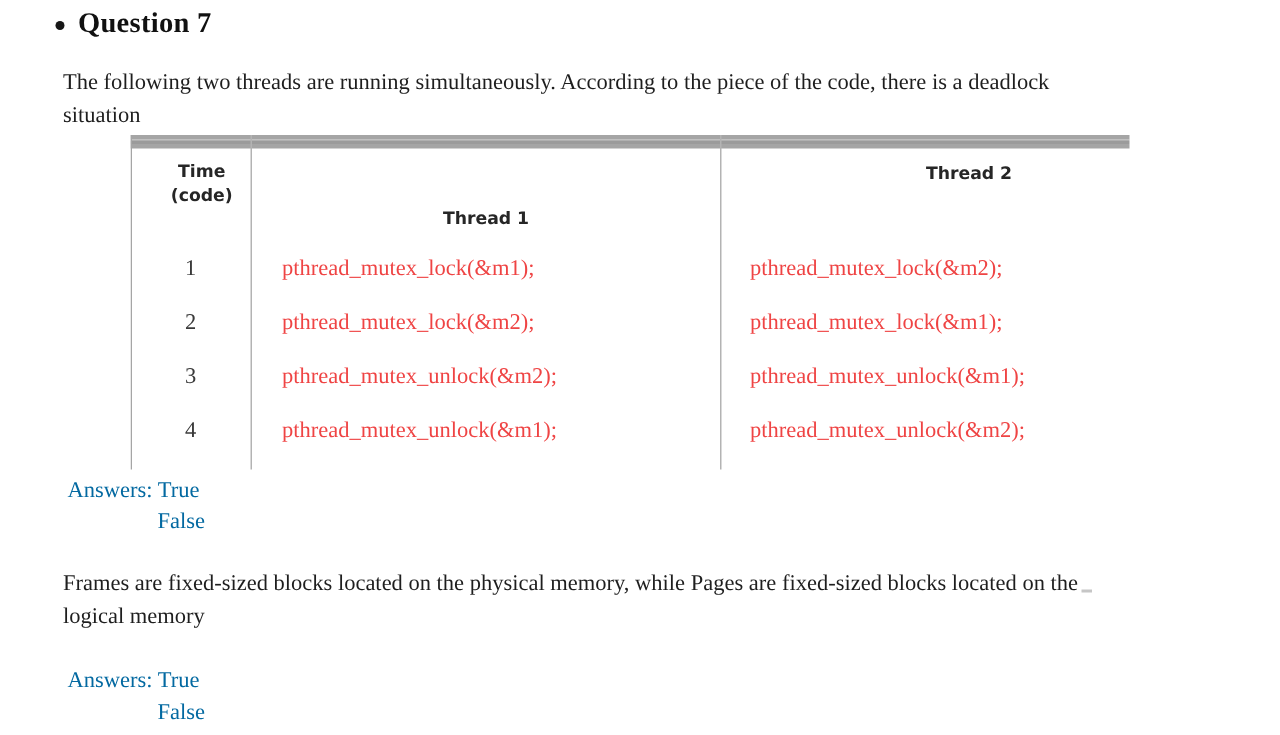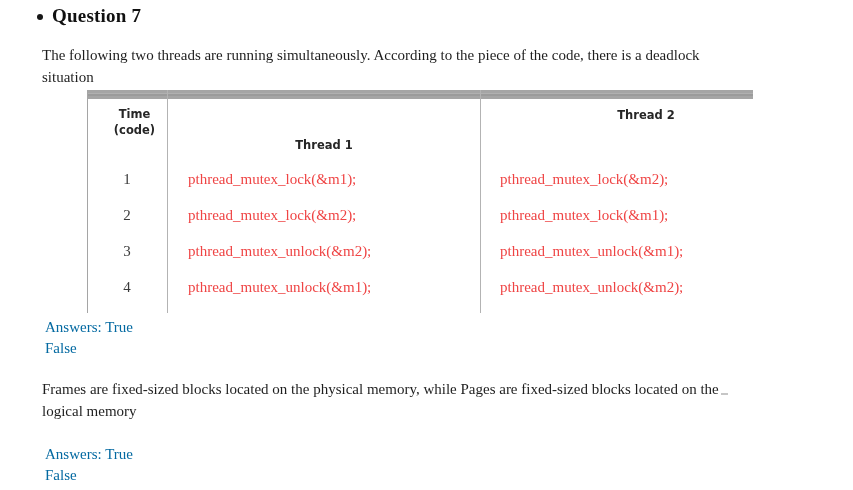--- a/index.html
+++ b/index.html
@@ -54,20 +54,21 @@
     color: #1e1e1e;
   }
 
   
   .answers {
     font-size: 15px;
     line-height: 20.5px;
     color: #0369a1;
   }
   .answers .opt-false {
+    margin-left: 60px;
   }
 
   
   .table-wrap {
     left: 87px;
     top: 90px;
     width: 666px;
     height: 224px;
     overflow: hidden;
   }

